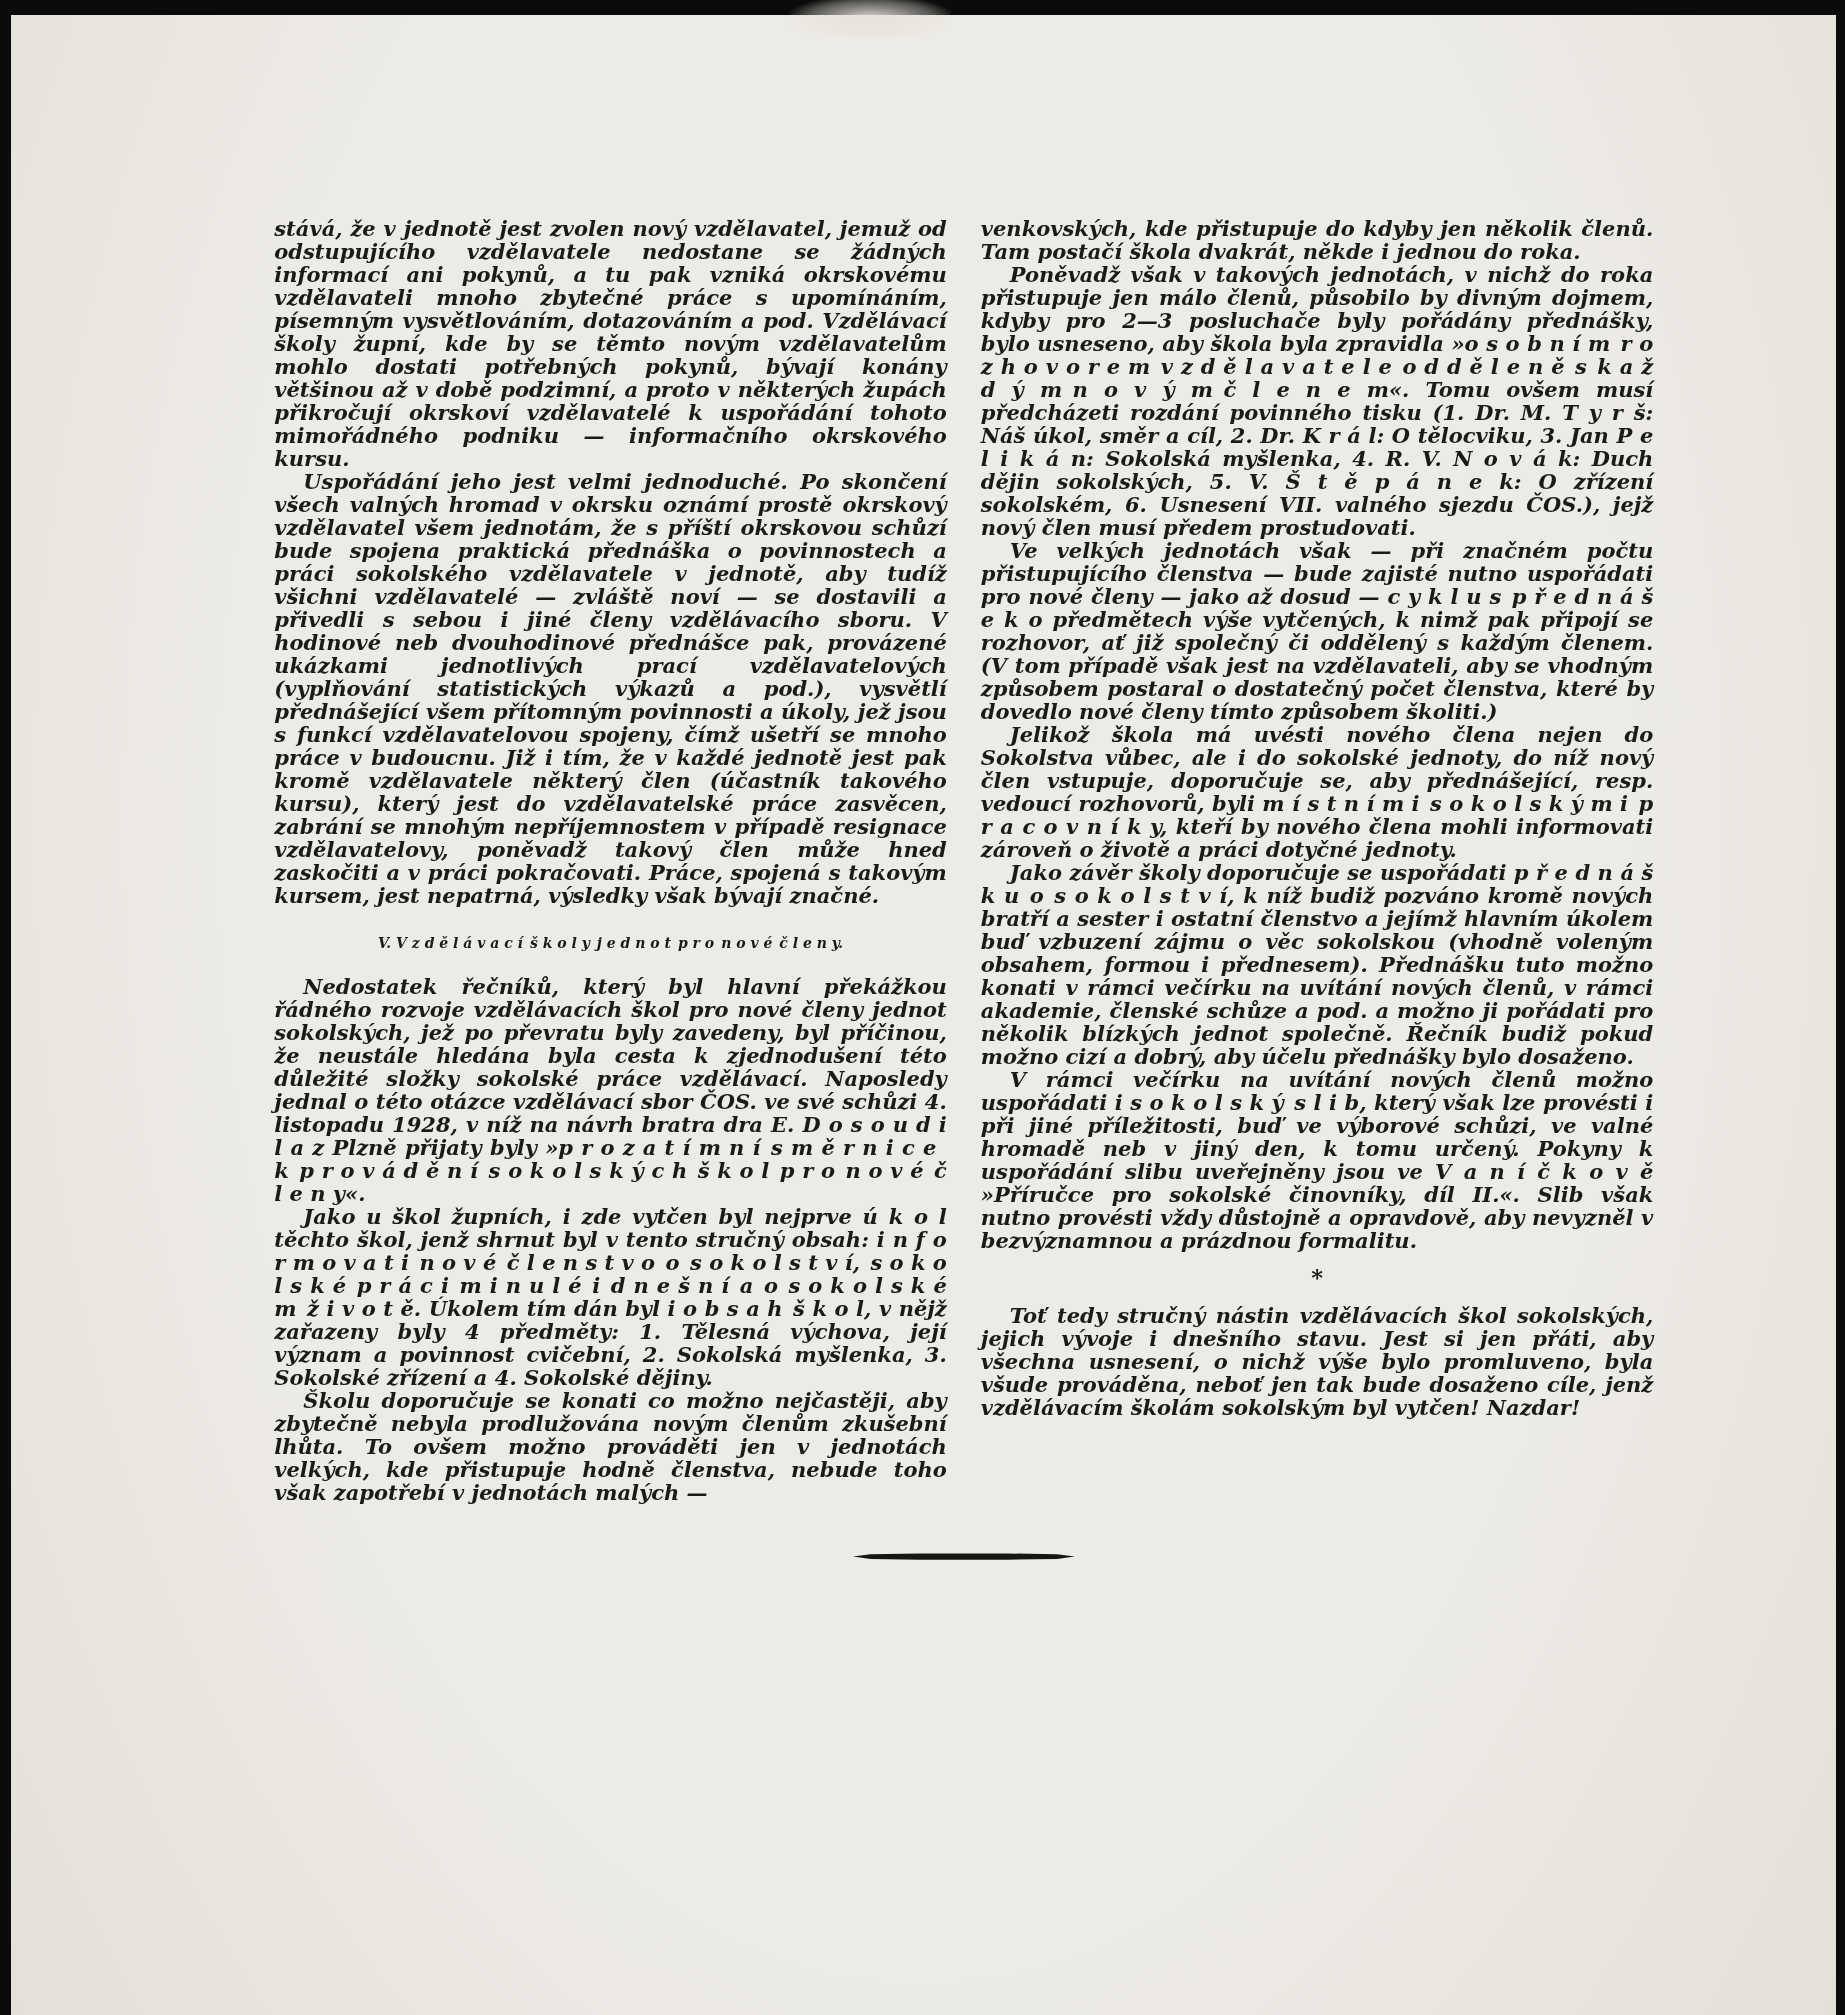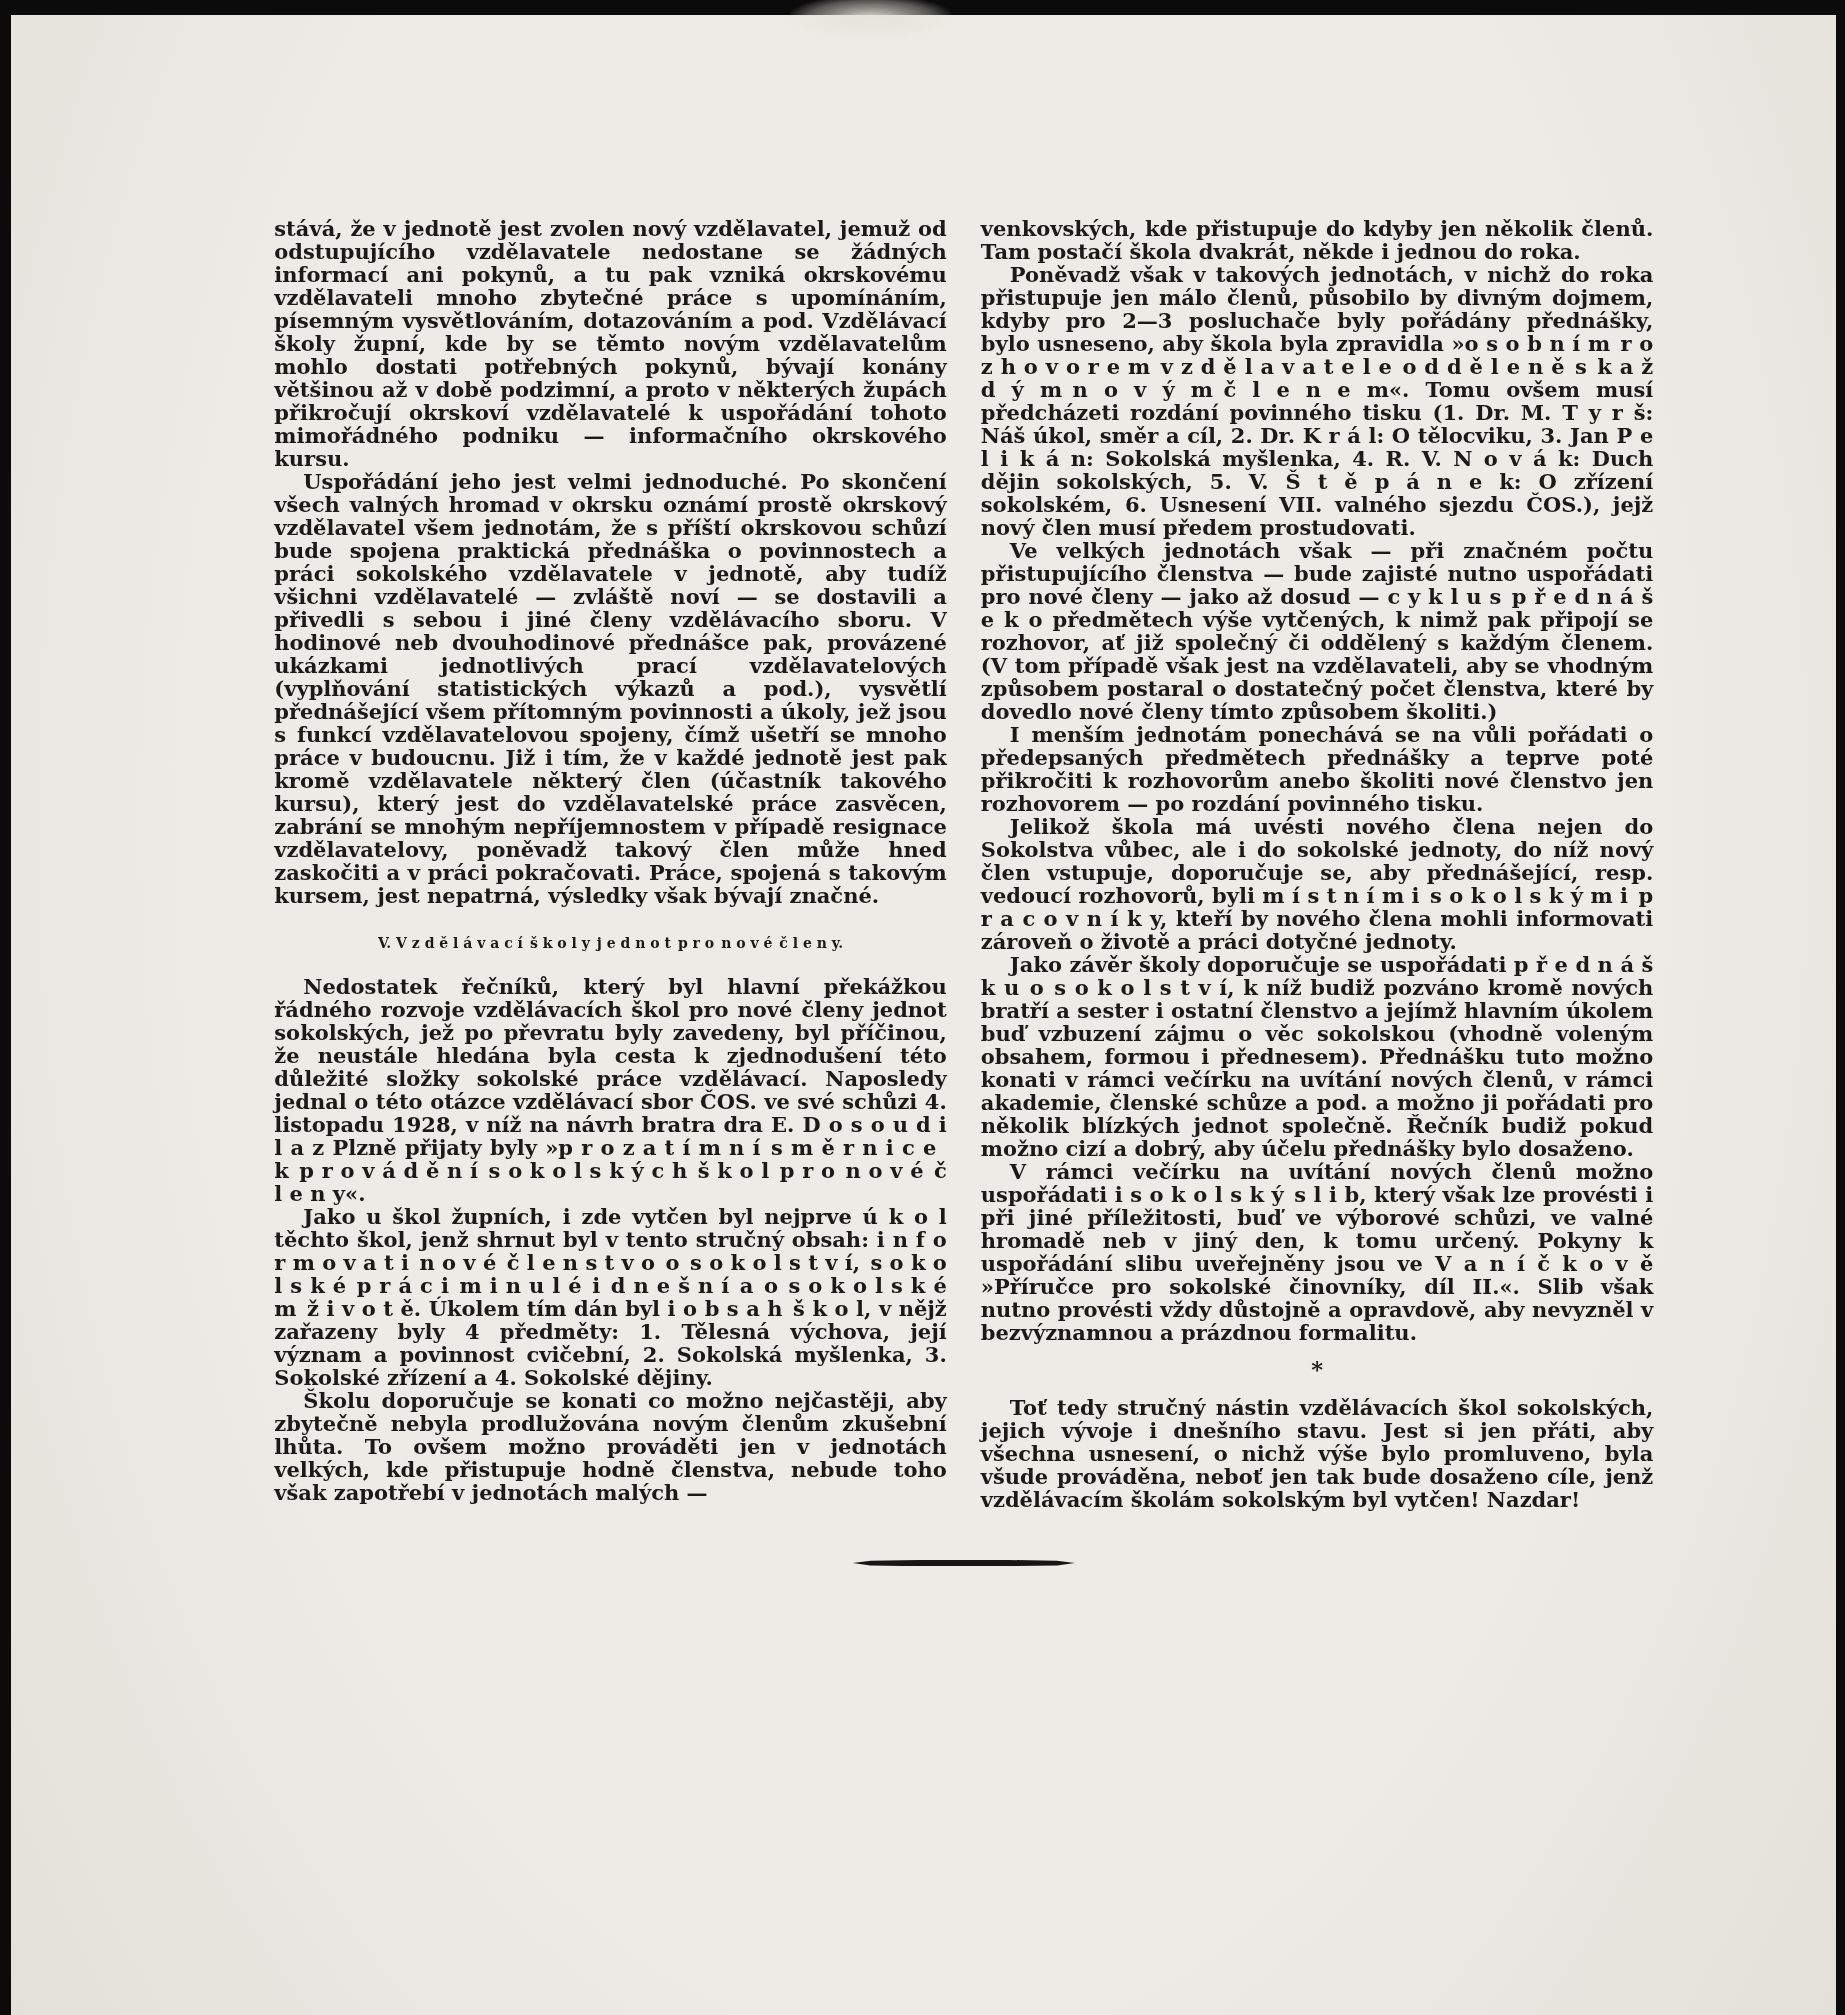--- a/index.html
+++ b/index.html
@@ -33,20 +33,21 @@
   }
   .content {
     position: absolute;
     left: 263px; top: 202px;
     width: 1379px;
     color: #1a1a18;
   }
   .columns {
     display: flex;
     gap: 34px;
+    font-style: italic;
   }
   .col {
     width: 673px;
     font-size: 21px;
     line-height: 23px;
     font-weight: bold;
     text-align: justify;
   }
   .col p {
     margin: 0;
@@ -94,21 +95,20 @@
         <h3 class="section-heading">V. V z d ě l á v a c í š k o l y j e d n o t p r o n o v é č l e n y.</h3>
         <p>Nedostatek řečníků, který byl hlavní překážkou řádného rozvoje vzdělávacích škol pro nové členy jednot sokolských, jež po převratu byly zavedeny, byl příčinou, že neustále hledána byla cesta k zjednodušení této důležité složky sokolské práce vzdělávací. Naposledy jednal o této otázce vzdělávací sbor ČOS. ve své schůzi 4. listopadu 1928, v níž na návrh bratra dra E. D o s o u d i l a z Plzně přijaty byly »p r o z a t í m n í s m ě r n i c e k p r o v á d ě n í s o k o l s k ý c h š k o l p r o n o v é č l e n y«.</p>
         <p>Jako u škol župních, i zde vytčen byl nejprve ú k o l těchto škol, jenž shrnut byl v tento stručný obsah: i n f o r m o v a t i n o v é č l e n s t v o o s o k o l s t v í, s o k o l s k é p r á c i m i n u l é i d n e š n í a o s o k o l s k é m ž i v o t ě. Úkolem tím dán byl i o b s a h š k o l, v nějž zařazeny byly 4 předměty: 1. Tělesná výchova, její význam a povinnost cvičební, 2. Sokolská myšlenka, 3. Sokolské zřízení a 4. Sokolské dějiny.</p>
         <p>Školu doporučuje se konati co možno nejčastěji, aby zbytečně nebyla prodlužována novým členům zkušební lhůta. To ovšem možno prováděti jen v jednotách velkých, kde přistupuje hodně členstva, nebude toho však zapotřebí v jednotách malých —</p>
       </div>
 
       <div class="col">
         <p class="cont">venkovských, kde přistupuje do kdyby jen několik členů. Tam postačí škola dvakrát, někde i jednou do roka.</p>
         <p>Poněvadž však v takových jednotách, v nichž do roka přistupuje jen málo členů, působilo by divným dojmem, kdyby pro 2—3 posluchače byly pořádány přednášky, bylo usneseno, aby škola byla zpravidla »o s o b n í m r o z h o v o r e m v z d ě l a v a t e l e o d d ě l e n ě s k a ž d ý m n o v ý m č l e n e m«. Tomu ovšem musí předcházeti rozdání povinného tisku (1. Dr. M. T y r š: Náš úkol, směr a cíl, 2. Dr. K r á l: O tělocviku, 3. Jan P e l i k á n: Sokolská myšlenka, 4. R. V. N o v á k: Duch dějin sokolských, 5. V. Š t ě p á n e k: O zřízení sokolském, 6. Usnesení VII. valného sjezdu ČOS.), jejž nový člen musí předem prostudovati.</p>
         <p>Ve velkých jednotách však — při značném počtu přistupujícího členstva — bude zajisté nutno uspořádati pro nové členy — jako až dosud — c y k l u s p ř e d n á š e k o předmětech výše vytčených, k nimž pak připojí se rozhovor, ať již společný či oddělený s každým členem. (V tom případě však jest na vzdělavateli, aby se vhodným způsobem postaral o dostatečný počet členstva, které by dovedlo nové členy tímto způsobem školiti.)</p>
-        <p>I menším jednotám ponechává se na vůli pořádati o předepsaných předmětech přednášky a teprve poté přikročiti k rozhovorům anebo školiti nové členstvo jen rozhovorem — po rozdání povinného tisku.</p>
         <p>Jelikož škola má uvésti nového člena nejen do Sokolstva vůbec, ale i do sokolské jednoty, do níž nový člen vstupuje, doporučuje se, aby přednášející, resp. vedoucí rozhovorů, byli m í s t n í m i s o k o l s k ý m i p r a c o v n í k y, kteří by nového člena mohli informovati zároveň o životě a práci dotyčné jednoty.</p>
         <p>Jako závěr školy doporučuje se uspořádati p ř e d n á š k u o s o k o l s t v í, k níž budiž pozváno kromě nových bratří a sester i ostatní členstvo a jejímž hlavním úkolem buď vzbuzení zájmu o věc sokolskou (vhodně voleným obsahem, formou i přednesem). Přednášku tuto možno konati v rámci večírku na uvítání nových členů, v rámci akademie, členské schůze a pod. a možno ji pořádati pro několik blízkých jednot společně. Řečník budiž pokud možno cizí a dobrý, aby účelu přednášky bylo dosaženo.</p>
         <p>V rámci večírku na uvítání nových členů možno uspořádati i s o k o l s k ý s l i b, který však lze provésti i při jiné příležitosti, buď ve výborové schůzi, ve valné hromadě neb v jiný den, k tomu určený. Pokyny k uspořádání slibu uveřejněny jsou ve V a n í č k o v ě »Příručce pro sokolské činovníky, díl II.«. Slib však nutno provésti vždy důstojně a opravdově, aby nevyzněl v bezvýznamnou a prázdnou formalitu.</p>
         <div class="star-sep">*</div>
         <p>Toť tedy stručný nástin vzdělávacích škol sokolských, jejich vývoje i dnešního stavu. Jest si jen přáti, aby všechna usnesení, o nichž výše bylo promluveno, byla všude prováděna, neboť jen tak bude dosaženo cíle, jenž vzdělávacím školám sokolským byl vytčen! Nazdar!</p>
       </div>
 
     </div>
 
     <div class="end-rule"></div>

